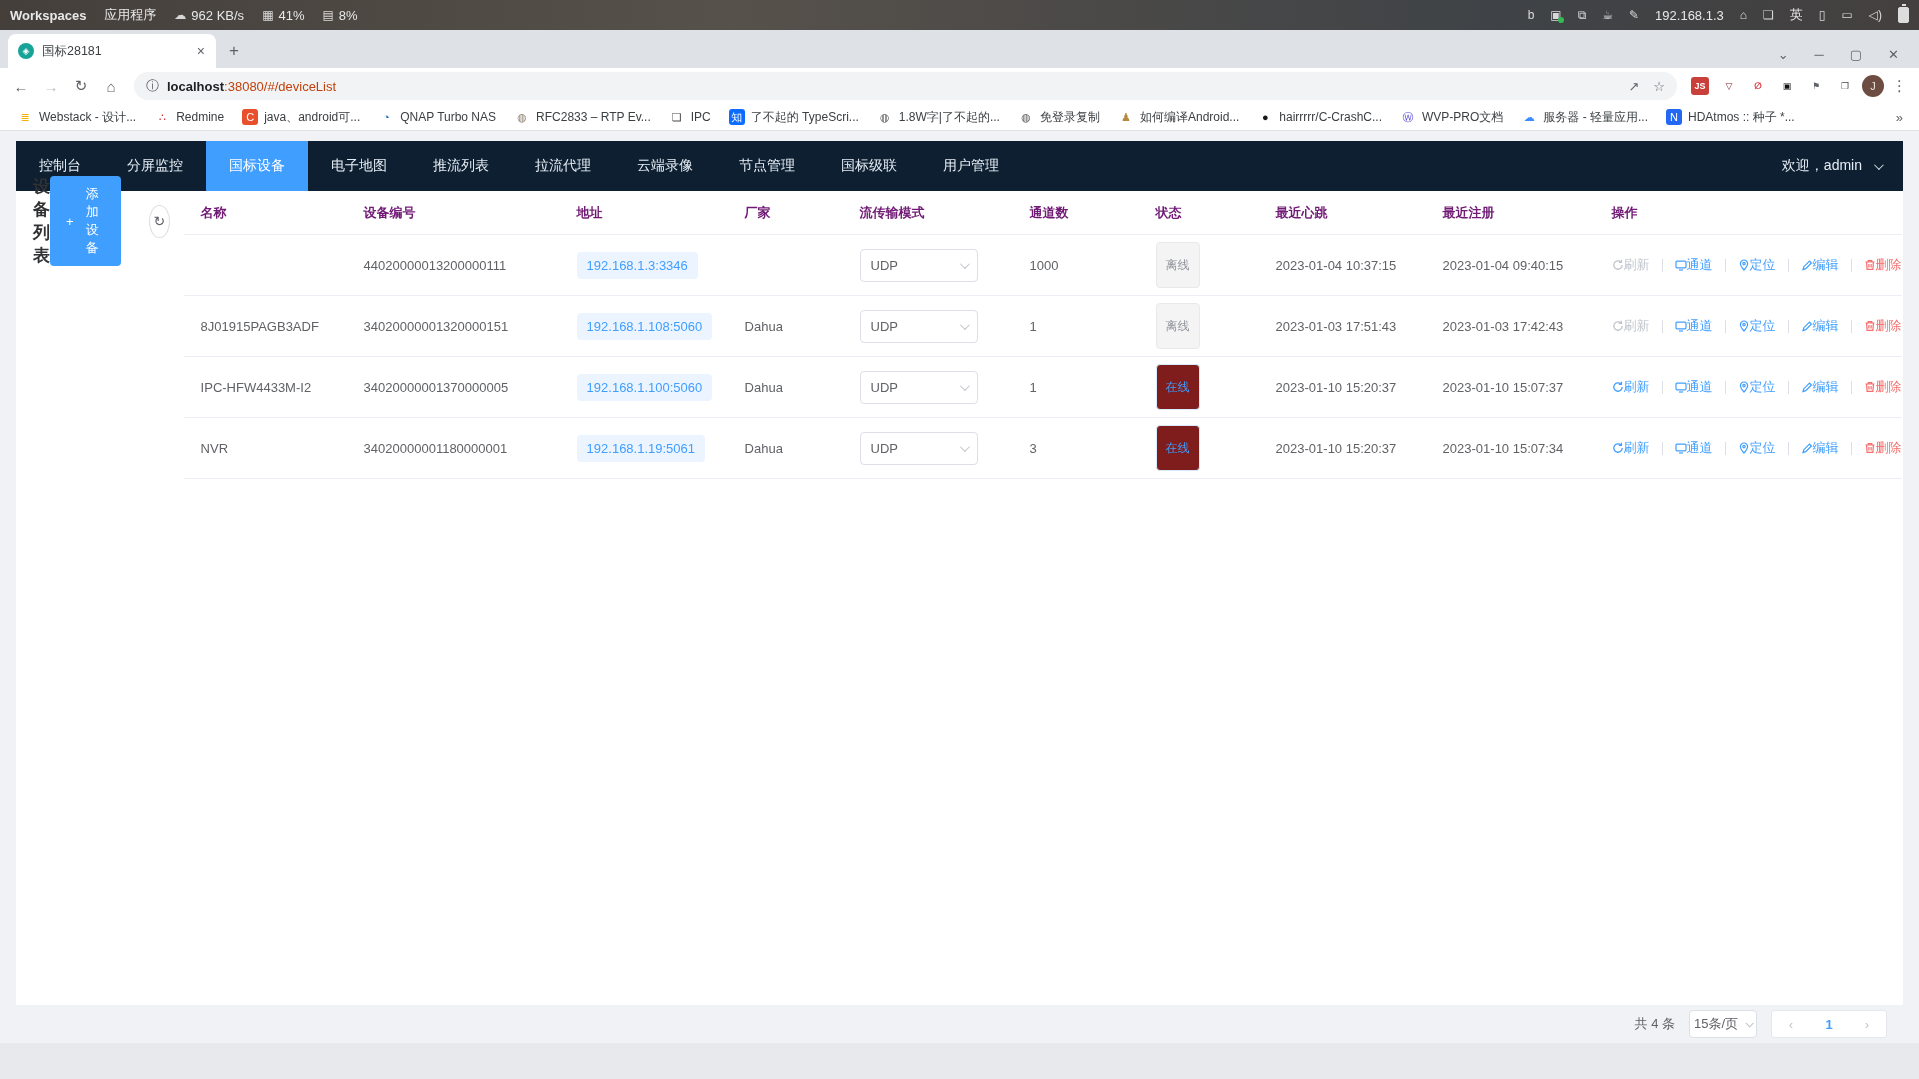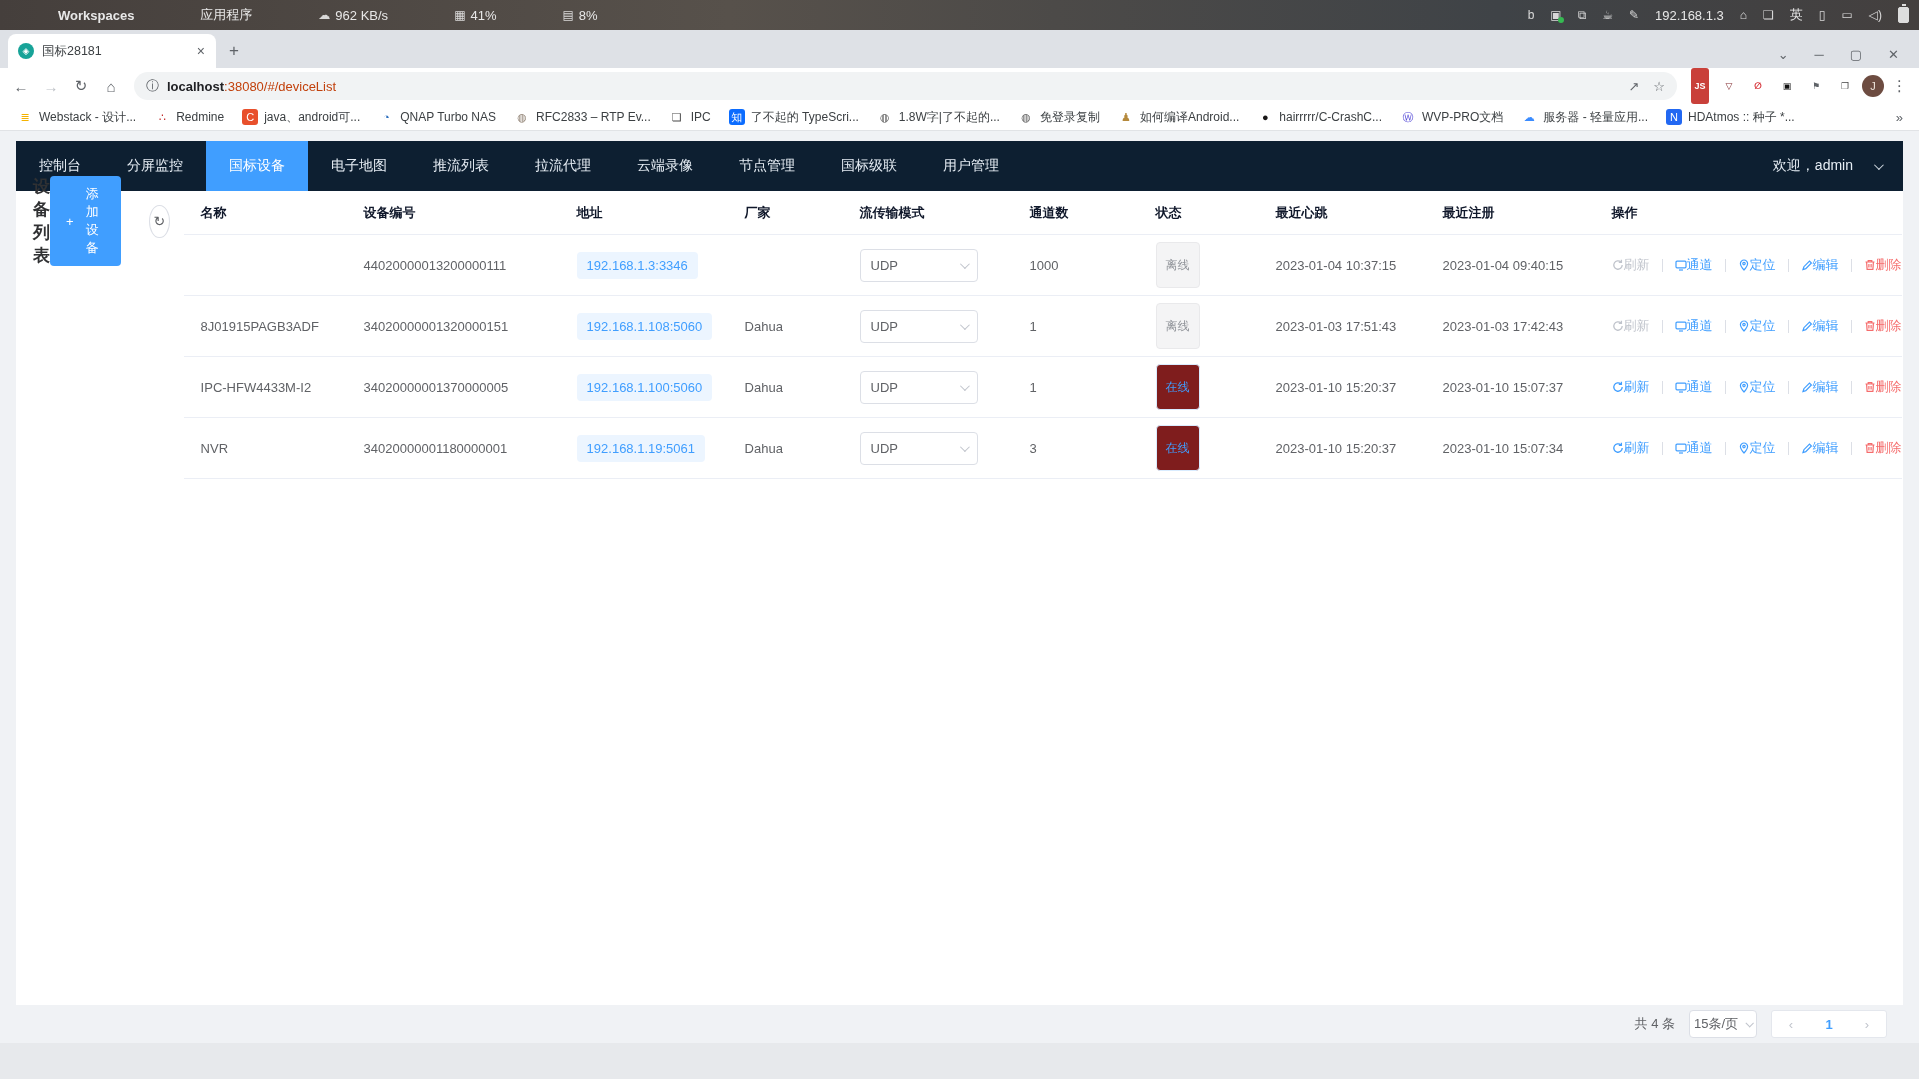--- a/index.html
+++ b/index.html
@@ -5,21 +5,21 @@
   * { margin:0; padding:0; box-sizing:border-box; }
   html,body { width:1919px; height:1079px; overflow:hidden;
     font-family:"Liberation Sans","DejaVu Sans",sans-serif; }
   body { display:flex; flex-direction:column; background:#e7e9ec; }
 
   
   .sysbar { height:30px; flex:0 0 30px; display:flex; align-items:center;
     background:linear-gradient(90deg,#453f3c 0%,#57514b 38%,#4c4a48 55%,#3f4347 78%,#44403f 100%);
     color:#e8e8e8; font-size:13px; padding:0 10px; gap:18px; }
   .sysbar .grow { flex:1; }
-  .sys-item { display:inline-flex; align-items:center; gap:5px; white-space:nowrap;margin-left:48px; }
+  .sys-item { display:inline-flex; align-items:center; gap:5px; white-space:nowrap; }
   .sys-strong { font-weight:700; }
   .sys-ico { font-size:12px; opacity:.9; }
   .sysbar .clock { position:absolute; left:0; right:0; text-align:center; font-weight:700; pointer-events:none; }
   .sysbar { position:relative; }
   .sys-right { display:flex; align-items:center; gap:16px; z-index:1; }
   .badge-dot { position:relative; }
   .badge-dot::after { content:""; position:absolute; right:-2px; bottom:-1px; width:6px; height:6px;
     border-radius:50%; background:#35c754; }
   .batt { width:11px; height:16px; border:1.5px solid #ddd; border-radius:2px; position:relative; background:#ddd; }
   .batt::before { content:""; position:absolute; top:-4px; left:2.5px; width:4px; height:2px; background:#ddd; }
@@ -40,56 +40,56 @@
   .toolbar { height:36px; flex:0 0 36px; background:#fff; display:flex; align-items:center; padding:0 8px; gap:4px; }
   .nav-btn { width:26px; height:26px; display:flex; align-items:center; justify-content:center;
     color:#5f6368; font-size:15px; }
   .nav-btn.dis { color:#bdc1c6; }
   .omnibox { flex:1; height:28px; background:#f1f3f4; border-radius:14px; margin:0 6px;
     display:flex; align-items:center; padding:0 12px; font-size:13px; color:#202124; gap:8px; }
   .omni-info { color:#5f6368; font-size:13px; }
   .url-rest { color:#c2410c;text-align:center; }
   .omni-right { margin-left:auto; display:flex; gap:14px; color:#5f6368; }
   .ext-row { display:flex; align-items:center; gap:11px; padding:0 4px; }
-  .ext { width:18px; height:36px; border-radius:3px; display:flex; align-items:center;
+  .ext { width:18px; height:18px; border-radius:3px; display:flex; align-items:center;
     justify-content:center; font-size:9px; font-weight:700; }
   .avatar { width:22px; height:22px; border-radius:50%; background:#6d4c41; color:#efe5dc;
     display:flex; align-items:center; justify-content:center; font-size:11px; }
   .dots { color:#5f6368; font-size:15px; padding:0 4px; }
 
   .bookmarks { height:27px; flex:0 0 27px; background:#fff; border-bottom:1px solid #e1e3e6;
     display:flex; align-items:center; padding:0 10px; gap:4px; font-size:12px; color:#3c4043; overflow:hidden; }
   .bm-item { display:inline-flex; align-items:center; gap:6px; padding:3px 7px; border-radius:4px; white-space:nowrap; }
   .bm-ico { width:16px; height:16px; border-radius:3px; display:inline-flex; align-items:center;
     justify-content:center; font-size:11px; line-height:1; flex:0 0 16px; }
   .bm-more { margin-left:auto; color:#5f6368; font-size:13px; padding:0 6px; }
 
   
   .app { flex:1; background:#f0f2f5; padding:10px 16px 0 16px; display:flex; flex-direction:column; }
   .navbar { height:50px; flex:0 0 50px; background:#0d1f31; display:flex; align-items:center; color:#e7eef5; }
   .nav-item { height:50px; display:flex; align-items:center; padding:0 23px; font-size:14px; cursor:default; }
   .nav-item.active { background:#409eff; color:#fff; }
-  .nav-welcome { margin-left:auto; display:flex; align-items:center; gap:21px; font-size:14px; padding-right:22px; }
+  .nav-welcome { margin-left:auto; display:flex; align-items:center; gap:12px; font-size:14px; padding-right:22px; }
   .caret-down { width:7px; height:7px; border-right:1.5px solid #cfd8e0; border-bottom:1.5px solid #cfd8e0;
     transform:rotate(45deg) translateY(-2px); }
 
   .panel { background:#fff; flex:1; display:flex; min-height:0; }
   .page-head { height:60px; flex:0 0 60px; display:flex; align-items:center; padding:0 14px 0 17px; }
   .page-title { font-size:17px; font-weight:700; color:#303133; }
   .head-right { margin-left:auto; display:flex; align-items:center; gap:28px; }
   .btn-primary { background:#409eff; color:#fff; border:none; border-radius:4px; font-size:13px;
     padding:9px 16px; display:inline-flex; align-items:center; gap:6px; cursor:pointer;
     font-family:inherit; }
   .btn-circle { width:33px; height:33px; border:1px solid #dcdfe6; border-radius:50%; background:#fff;
     color:#606266; font-size:14px; display:flex; align-items:center; justify-content:center; cursor:pointer; }
 
   .tbl { display:flex; flex-direction:column; font-size:13px; }
   .tr { display:grid; grid-template-columns:163px 213px 168px 115px 170px 126px 120px 167px 169px 1fr;
     align-items:center; padding-left:17px; border-bottom:1px solid #ebeef5; }
-  .tr.head { height:44px; color:#0f172a; font-weight:700; border-bottom:1px solid #ebeef5; }
+  .tr.head { height:44px; color:#701a75; font-weight:700; border-bottom:1px solid #ebeef5; }
   .tr.row { height:61px; color:#606266; }
   .chip { display:inline-block; background:#ecf5ff; color:#409eff; border-radius:4px; padding:6px 10px; }
   .sel { width:118px; height:33px; border:1px solid #dcdfe6; border-radius:4px; display:inline-flex;
     align-items:center; padding:0 10px; color:#606266; background:#fff; }
   .sel .caret { margin-left:auto; width:7px; height:7px; border-right:1.2px solid #c0c4cc;
     border-bottom:1.2px solid #c0c4cc; transform:rotate(45deg) translateY(-2px); }
   .tag { display:inline-block; font-size:12px; padding:16px 9px; border-radius:4px; line-height:1; }
   .tag.offline { background:#f4f4f5; border:1px solid #e9e9eb; color:#909399; }
   .tag.online  { background:#7f1d1d; border:1px solid #d9ecff; color:#409eff; }
   .ops { display:flex; align-items:center; gap:0; }

